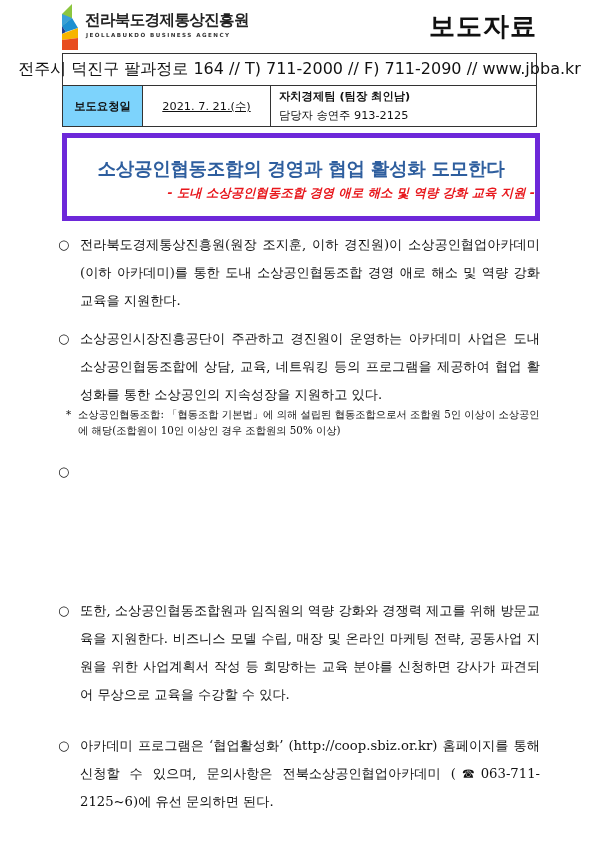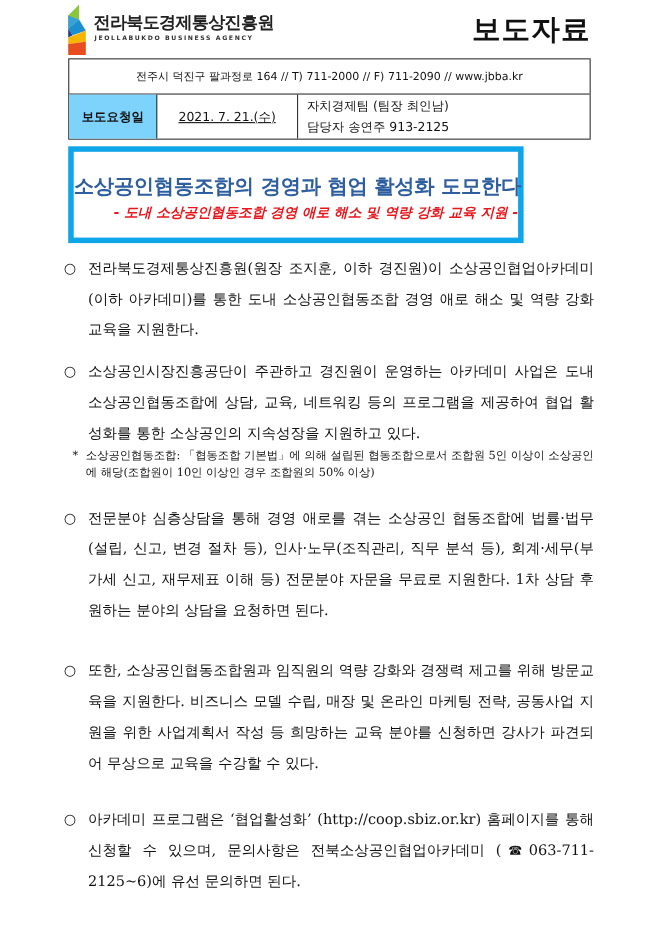--- a/index.html
+++ b/index.html
@@ -6,31 +6,31 @@
   body { width: 600px; height: 849px; position: relative; overflow: hidden; font-family: "DejaVu Sans", sans-serif; color: #111; }
 
   .logo { position: absolute; left: 58px; top: 4px; width: 240px; height: 46px; }
   .logo-mark { position: absolute; left: 0; top: 0; width: 22px; height: 46px; }
   .logo-kr { position: absolute; left: 27px; top: 6px; font-family: "DejaVu Sans", sans-serif; font-weight: bold; font-size: 15.5px; letter-spacing: -0.6px; color: #222; white-space: nowrap; }
   .logo-en { position: absolute; left: 28px; top: 28px; font-family: "DejaVu Sans", sans-serif; font-weight: bold; font-size: 5.6px; letter-spacing: 1.45px; color: #333; white-space: nowrap; }
 
   .press-title { position: absolute; right: 63px; top: 9px; font-family: "DejaVu Sans", sans-serif; font-weight: bold; font-size: 26px; letter-spacing: 1px; color: #111; }
 
   .info-table { position: absolute; left: 62px; top: 53px; width: 475px; border: 1.5px solid #333; box-sizing: border-box; }
-  .info-row1 { height: 31px; border-bottom: 1px solid #333; display: flex; align-items: center; justify-content: center; font-size: 10px; color: #111; white-space: nowrap; }
+  .info-row1 { height: 31px; border-bottom: 1px solid #333; display: flex; align-items: center; justify-content: center; font-size: 16px; color: #111; white-space: nowrap; }
   .info-row2 { height: 40px; display: flex; }
   .cell { display: flex; align-items: center; justify-content: center; font-size: 11.3px; box-sizing: border-box; }
   .cell.label { background: #7dd3fc; font-weight: bold; }
   .c1 { width: 80px; border-right: 1px solid #333; }
   .c2 { width: 128px; border-right: 1px solid #333; text-decoration: underline; }
   .c3 { width: 61px; border-right: 1px solid #333; }
   .c4 { flex: 1; flex-direction: column; align-items: flex-start; justify-content: center; padding-left: 8px; line-height: 19px; }
-  .c4 .l1 { font-weight: normal; }
+  .c4 .l1 { font-weight: bold; }
 
-  .headline-box { position: absolute; left: 62px; top: 133px; width: 414px; height: 88px; border: 5px solid #0ea5e9; box-sizing: border-box; background: #fff; }
+  .headline-box { position: absolute; left: 62px; top: 133px; width: 478px; height: 88px; border: 5px solid #6d28d9; box-sizing: border-box; background: #fff; }
   .headline { position: absolute; left: 0; right: 0; top: 18px; text-align: center; font-weight: bold; font-size: 18.5px; color: #2e5e9e; letter-spacing: -0.3px; white-space: nowrap; }
   .subhead { position: absolute; left: 0; right: 0; top: 47px; text-align: right; font-weight: bold; font-size: 12.4px; color: #e8171c; white-space: nowrap; font-style: italic; }
 
   .body-text { position: absolute; left: 58px; width: 482px; font-family: "DejaVu Serif", serif; font-size: 13.2px; color: #111; }
   .para { position: relative; padding-left: 22px; line-height: 28px; text-align: justify; text-align-last: left; }
   .bullet { position: absolute; left: 0; top: 0; font-family: "DejaVu Sans", sans-serif; font-size: 13px; }
   .note { position: absolute; left: 66px; width: 476px; font-family: "DejaVu Serif", serif; font-size: 10.3px; line-height: 16px; color: #111; }
   .note .star { position: absolute; left: 0; top: 0; }
   .note .note-text { padding-left: 12px; display: block; }
 </style>
@@ -84,21 +84,20 @@
 </div>
 
 <div class="note" style="top:406px;">
   <span class="star">*</span>
   <span class="note-text">소상공인협동조합: 「협동조합 기본법」에 의해 설립된 협동조합으로서 조합원 5인 이상이 소상공인에 해당(조합원이 10인 이상인 경우 조합원의 50% 이상)</span>
 </div>
 
 <div class="body-text" style="top:458px;">
   <div class="para">
     <span class="bullet">○</span>
-    <span>전문분야 심층상담을 통해 경영 애로를 겪는 소상공인 협동조합에 법률·법무(설립, 신고, 변경 절차 등), 인사·노무(조직관리, 직무 분석 등), 회계·세무(부가세 신고, 재무제표 이해 등) 전문분야 자문을 무료로 지원한다. 1차 상담 후 원하는 분야의 상담을 요청하면 된다.</span>
   </div>
 </div>
 
 <div class="body-text" style="top:597px;">
   <div class="para">
     <span class="bullet">○</span>
     <span>또한, 소상공인협동조합원과 임직원의 역량 강화와 경쟁력 제고를 위해 방문교육을 지원한다. 비즈니스 모델 수립, 매장 및 온라인 마케팅 전략, 공동사업 지원을 위한 사업계획서 작성 등 희망하는 교육 분야를 신청하면 강사가 파견되어 무상으로 교육을 수강할 수 있다.</span>
   </div>
 </div>
 

